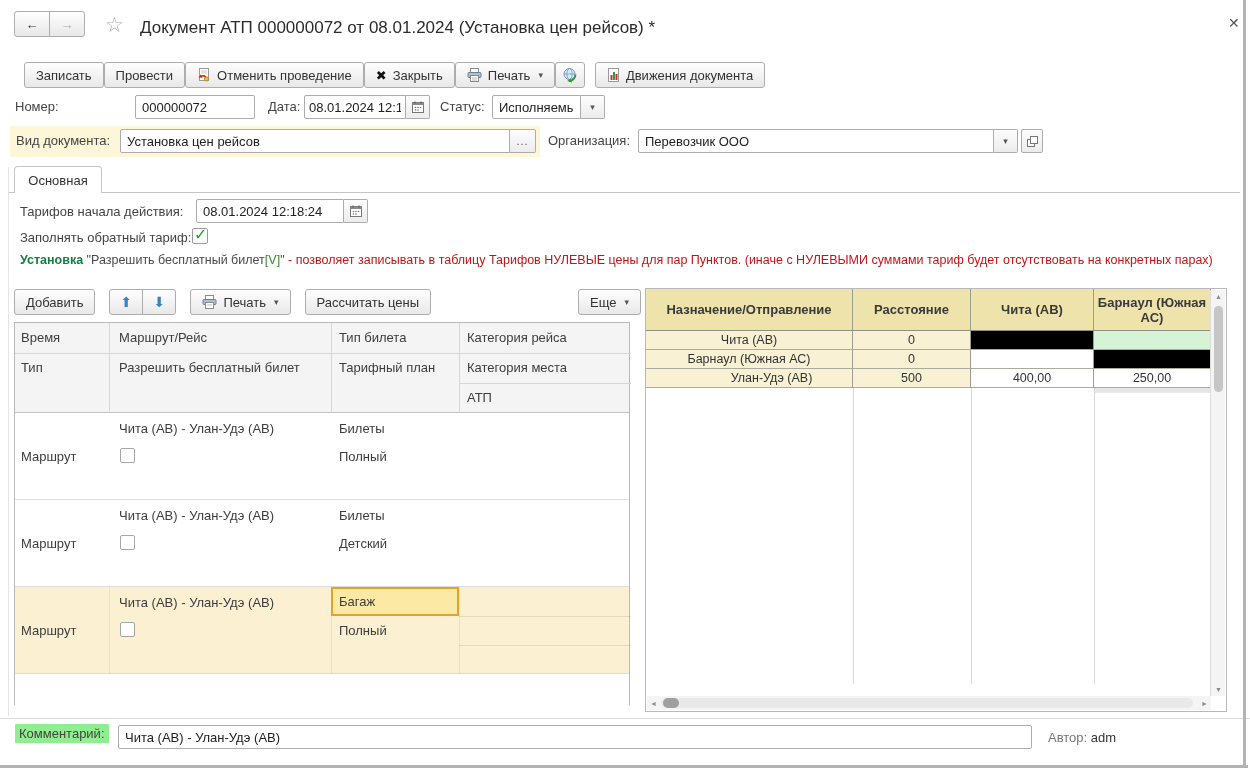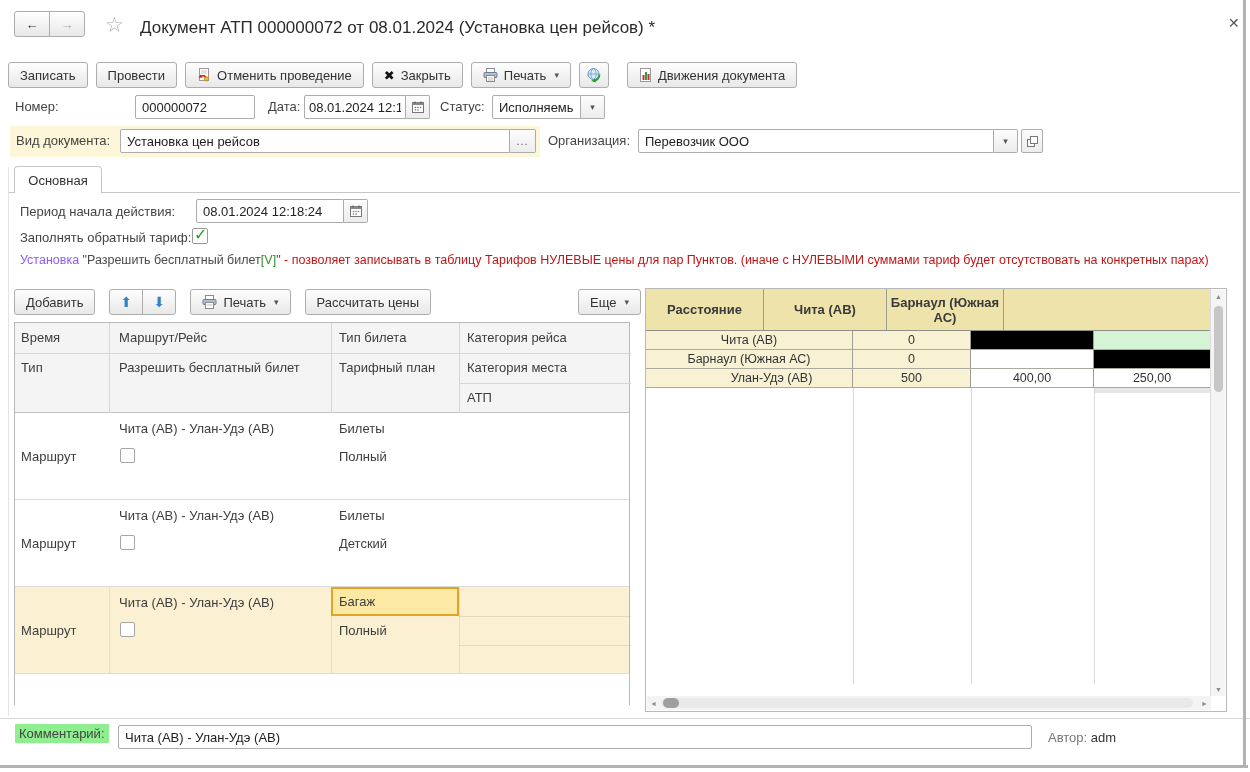--- a/index.html
+++ b/index.html
@@ -117,21 +117,21 @@
       <span>←</span>
     </div>
     <div class="btn" style="width:36px; padding:0; color:#a8a8a8;">
       <span>→</span>
     </div>
   </div>
   <div class="abs" style="left:105px; top:13px; font-size:21px; color:#a9a9b4;">☆</div>
   <div class="abs" style="left:140px; top:18px; font-size:17px; color:#2b2b2b;">Документ АТП 000000072 от 08.01.2024 (Установка цен рейсов) *</div>
   <div class="abs" style="left:1228px; top:15px; font-size:14px; color:#555;">✕</div>
 
-  <div class="abs" style="left:8px; top:62px; display:flex; gap:8px;">
+  <div class="abs" style="left:24px; top:62px; display:flex; gap:0;">
     <div class="btn">
       <span>Записать</span>
     </div>
     <div class="btn">
       <span>Провести</span>
     </div>
     <div class="btn">
       <span>
         <svg width="14" height="14" viewBox="0 0 14 14">
           <rect x="2.5" y="0.5" width="9" height="12" fill="#fffdf2" stroke="#9a9a9a"></rect>
@@ -238,21 +238,21 @@
     </div>
   </div>
 
   <div class="tabline"></div>
   <div class="tab">
     <span>Основная</span>
   </div>
   <div class="tab-mask"></div>
   <div class="content-left-edge"></div>
 
-  <div class="abs lbl" style="left:20px; top:204px;">Период начала действия:</div>
+  <div class="abs lbl" style="left:20px; top:204px;">Тарифов начала действия:</div>
   <div class="abs fieldgrp" style="left:196px; top:199px;">
     <input class="inp" style="width: 148px;" value="08.01.2024 12:18:24">
     <div class="sidebtn">
       <span>
         <svg width="12" height="12" viewBox="0 0 12 12">
           <rect x="0.5" y="1.5" width="11" height="10" fill="#fff" stroke="#777"></rect>
           <rect x="0.5" y="1.5" width="11" height="2.5" fill="#8a8a8a"></rect>
           <line x1="3" y1="0.5" x2="3" y2="2.5" stroke="#555"></line>
           <line x1="9" y1="0.5" x2="9" y2="2.5" stroke="#555"></line>
           <circle cx="3.5" cy="6.5" r="0.8" fill="#777"></circle>
@@ -263,21 +263,21 @@
         </svg>
       </span>
     </div>
   </div>
   <div class="abs lbl" style="left:20px; top:230px;">Заполнять обратный тариф:</div>
   <div class="abs chk checked" style="left:192px; top:228px;">
     <span class="mark">✓</span>
   </div>
 
   <div class="warn">
-    <span style="color:#8b5cf6;">Установка</span><span style="color:#4a4a4a;"> "Разрешить бесплатный билет</span><span style="color:#2e8b2e;">[V]</span><span style="color:#c01515;">" - позволяет записывать в таблицу Тарифов НУЛЕВЫЕ цены для пар Пунктов. (иначе с НУЛЕВЫМИ суммами тариф будет отсутствовать на конкретных парах)</span>
+    <span style="color:#15803d;font-weight:bold;">Установка</span><span style="color:#4a4a4a;"> "Разрешить бесплатный билет</span><span style="color:#2e8b2e;">[V]</span><span style="color:#c01515;">" - позволяет записывать в таблицу Тарифов НУЛЕВЫЕ цены для пар Пунктов. (иначе с НУЛЕВЫМИ суммами тариф будет отсутствовать на конкретных парах)</span>
   </div>
 
   <div class="abs" style="left:14px; top:289px; width:627px;">
     <div style="display:flex; gap:14px;">
       <div class="btn">
         <span>Добавить</span>
       </div>
       <div class="seg">
         <div class="btn" style="width:34px; padding:0; color:#3583c4; font-size:14px;">
           <span>⬆</span>
@@ -352,20 +352,21 @@
       <div class="abs" style="left:104px; top:8px;">Чита (АВ) - Улан-Удэ (АВ)</div>
       <div class="abs chk-sm" style="left:105px; top:35px;"></div>
       <div class="cellsel">Багаж</div>
       <div class="abs" style="left:324px; top:36px;">Полный</div>
     </div>
     <div class="emptyfoot"></div>
   </div>
 
   <div class="rpanel">
     <div class="mx-head">
+      <div style="width:207px;">Назначение/Отправление</div>
       <div style="width:118px;">Расстояние</div>
       <div style="width:123px;">Чита (АВ)</div>
       <div style="width:117px; padding:0 2px;">Барнаул (Южная АС)</div>
     </div>
 
     <div class="mx-row" style="top:42px;">
       <div class="c cream" style="width:207px;">Чита (АВ)</div>
       <div class="c cream" style="width:118px;">0</div>
       <div class="c blackcell" style="width:123px;"></div>
       <div class="c greencell" style="width:117px;"></div>

